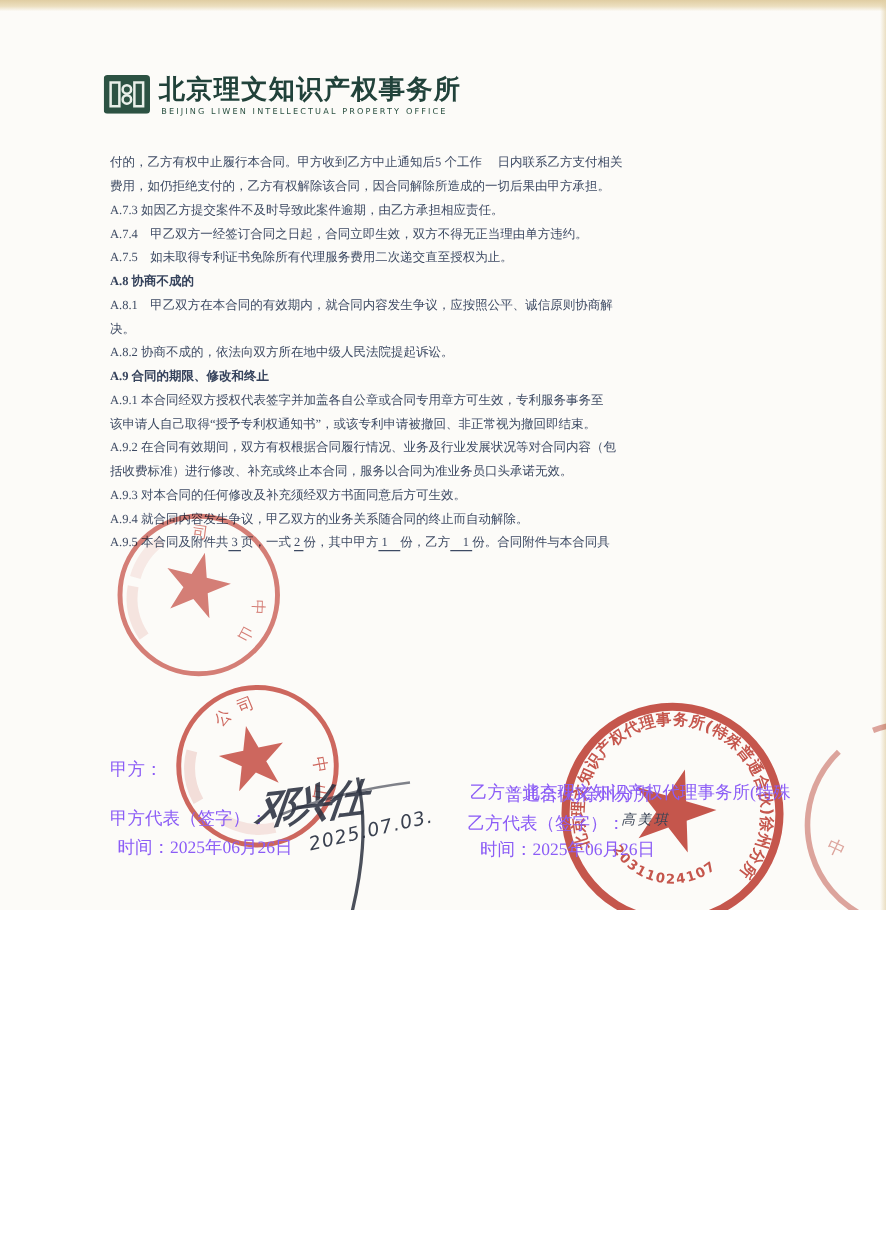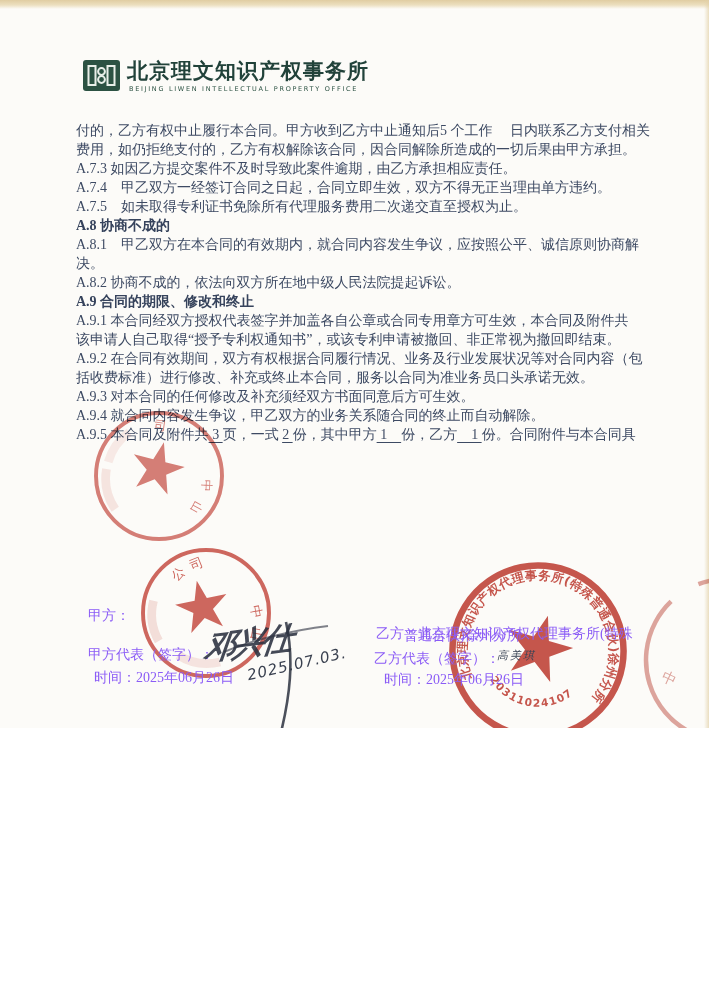--- a/index.html
+++ b/index.html
@@ -16,21 +16,21 @@
     background:linear-gradient(to left, rgba(226,209,168,0.7), rgba(226,209,168,0)); }
 
   
   .logo { position:absolute; left:83px; top:60px; }
   .brand-cn { position:absolute; left:127px; top:57px; font-size:21px; font-weight:bold;
     color:#21423a; letter-spacing:1px; font-family:"DejaVu Sans","Liberation Sans",sans-serif; }
   .brand-en { position:absolute; left:129px; top:85px; font-size:6.5px; letter-spacing:1.7px;
     color:#2c5243; font-weight:normal; font-family:"DejaVu Sans","Liberation Sans",sans-serif; }
 
   
-  .doc-body { position:absolute; left:76px; top:121px; width:560px; font-size:14px; }
+  .doc-body { position:absolute; left:88px; top:121px; width:560px; font-size:10px; }
   .line { line-height:19px; white-space:nowrap; }
   .line.bold { font-weight:bold; color:#36435c; }
   .line span.u { text-decoration:underline; text-underline-offset:3px; }
 
   
   .stamp { position:absolute; mix-blend-mode:multiply; pointer-events:none; }
 
   
   .sig { position:absolute; font-size:14px; color:#8b5cf6; white-space:nowrap; }
   .scrawl { position:absolute; left:204px; top:622px; font-size:32px; color:#2b3140;
@@ -68,21 +68,21 @@
       <div class="line"><span>付的，乙方有权中止履行本合同。甲方收到乙方中止通知后5 个工作　 日内联系乙方支付相关</span></div>
       <div class="line"><span>费用，如仍拒绝支付的，乙方有权解除该合同，因合同解除所造成的一切后果由甲方承担。</span></div>
       <div class="line"><span>A.7.3 如因乙方提交案件不及时导致此案件逾期，由乙方承担相应责任。</span></div>
       <div class="line"><span>A.7.4　甲乙双方一经签订合同之日起，合同立即生效，双方不得无正当理由单方违约。</span></div>
       <div class="line"><span>A.7.5　如未取得专利证书免除所有代理服务费用二次递交直至授权为止。</span></div>
       <div class="line bold"><span>A.8 协商不成的</span></div>
       <div class="line"><span>A.8.1　甲乙双方在本合同的有效期内，就合同内容发生争议，应按照公平、诚信原则协商解</span></div>
       <div class="line"><span>决。</span></div>
       <div class="line"><span>A.8.2 协商不成的，依法向双方所在地中级人民法院提起诉讼。</span></div>
       <div class="line bold"><span>A.9 合同的期限、修改和终止</span></div>
-      <div class="line"><span>A.9.1 本合同经双方授权代表签字并加盖各自公章或合同专用章方可生效，本合同及附件共</span></div>
+      <div class="line"><span>A.9.1 本合同经双方授权代表签字并加盖各自公章或合同专用章方可生效，专利服务事务至</span></div>
       <div class="line"><span>该申请人自己取得“授予专利权通知书”，或该专利申请被撤回、非正常视为撤回即结束。</span></div>
       <div class="line"><span>A.9.2 在合同有效期间，双方有权根据合同履行情况、业务及行业发展状况等对合同内容（包</span></div>
       <div class="line"><span>括收费标准）进行修改、补充或终止本合同，服务以合同为准业务员口头承诺无效。</span></div>
       <div class="line"><span>A.9.3 对本合同的任何修改及补充须经双方书面同意后方可生效。</span></div>
       <div class="line"><span>A.9.4 就合同内容发生争议，甲乙双方的业务关系随合同的终止而自动解除。</span></div>
       <div class="line"><span>A.9.5 本合同及附件共</span><span class="u"> 3 </span><span> 页，一式 </span><span class="u">2 </span><span>份，其中甲方</span><span class="u"> 1　</span><span>份，乙方</span><span class="u">　1 </span><span>份。合同附件与本合同具</span></div>
     </div>
 
   <svg class="stamp" style="left:89px; top:406px;" width="140" height="140" viewBox="0 0 160 160">
     <g stroke="#c5443a" fill="#c5443a" opacity="0.68">

